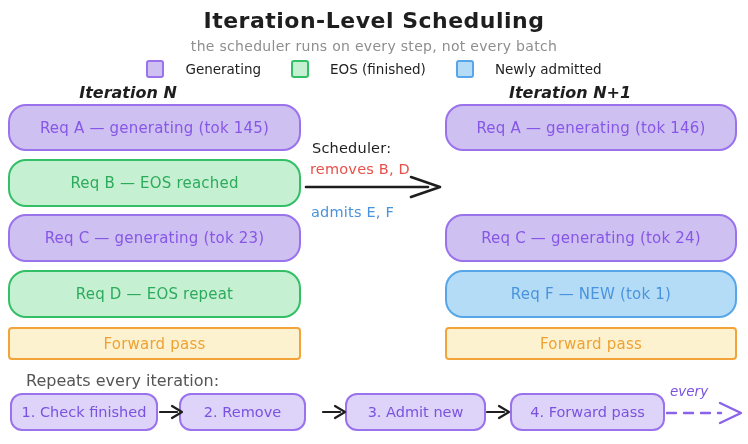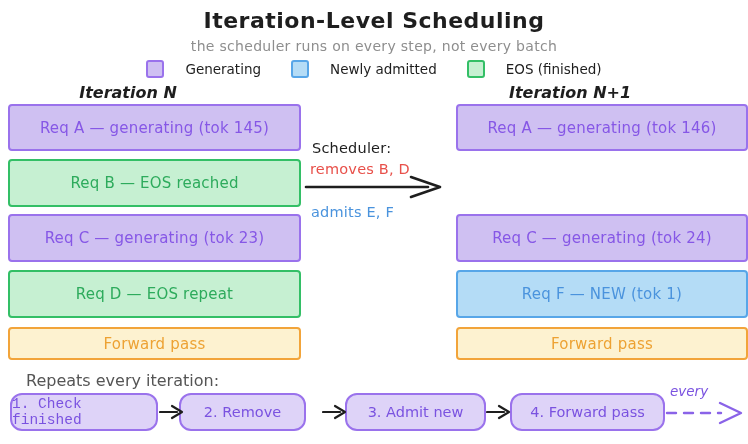--- a/index.html
+++ b/index.html
@@ -24,47 +24,47 @@
   .sw-generating{background:var(--purple-fill);border-color:var(--purple-border);}
   .sw-eos{background:var(--green-fill);border-color:var(--green-border);}
   .sw-new{background:var(--blue-fill);border-color:var(--blue-border);}
   .col-header{
     position:absolute;top:83px;font-size:16px;font-weight:700;
     font-style:italic;text-align:center;color:var(--ink);
   }
   .col-header.left{left:8px;width:240px;}
   .col-header.right{left:445px;width:250px;}
   .box{
-    position:absolute;border-radius:4px;border:2.5px solid;
+    position:absolute;border-radius:18px;border:2.5px solid;
     display:flex;align-items:center;justify-content:center;
     font-size:15px;letter-spacing:.2px;box-sizing:border-box;
   }
   .b-generating{background:var(--purple-fill);border-color:var(--purple-border);color:var(--purple-text);}
   .b-eos{background:var(--green-fill);border-color:var(--green-border);color:var(--green-text);}
   .b-new{background:var(--blue-fill);border-color:var(--blue-border);color:var(--blue-text);}
   .b-forward{background:var(--orange-fill);border-color:var(--orange-border);color:var(--orange-text);border-radius:4px;}
   .colL{left:8px;width:293px;}
-  .colR{left:456px;width:292px;}
+  .colR{left:445px;width:292px;}
   .row0{top:104px;height:47px;}
   .row1{top:159px;height:48px;}
   .row2{top:214px;height:48px;}
   .row3{top:270px;height:48px;}
   .row4{top:327px;height:33px;font-size:15px;}
   .mid-text{position:absolute;font-size:14.5px;letter-spacing:.2px;}
   .sched-label{left:312px;top:140px;color:var(--ink);}
   .sched-removes{left:310px;top:161px;color:var(--red);}
   .sched-admits{left:311px;top:204px;color:var(--blue-text);}
   .sched-arrow{position:absolute;left:304px;top:174px;}
   .flow-label{position:absolute;left:26px;top:371px;font-size:16px;color:var(--darkgray);}
   .flow-box{
     position:absolute;top:393px;height:38px;border-radius:12px;border:2.5px solid var(--flow-border);
     background:var(--flow-fill);color:var(--flow-text);
     display:flex;align-items:center;justify-content:center;font-size:14.5px;box-sizing:border-box;
   }
-  .fb1{left:10px;width:148px;font-family:Liberation Mono, monospace;}
+  .fb1{left:10px;width:148px;}
   .fb2{left:179px;width:127px;text-align:center;}
   .fb3{left:345px;width:141px;}
   .fb4{left:510px;width:155px;}
   .flow-arrow{position:absolute;top:404px;}
   .fa1{left:159px;}
   .fa2{left:322px;}
   .fa3{left:486px;}
   .repeat-label{position:absolute;left:670px;top:383px;font-size:13.5px;color:var(--flow-text);font-style:italic;}
   .repeat-arrow{position:absolute;left:665px;top:400px;}
   svg{display:block;}
@@ -76,26 +76,26 @@
 
   <div class="title">Iteration-Level Scheduling</div>
   <div class="subtitle">the scheduler runs on every step, not every batch</div>
 
   <div class="legend">
     <div class="legend-item">
       <span class="swatch sw-generating"></span>
       <span>Generating</span>
     </div>
     <div class="legend-item">
+      <span class="swatch sw-eos"></span>
+      <span>EOS (finished)</span>
+    </div>
+    <div class="legend-item">
       <span class="swatch sw-new"></span>
       <span>Newly admitted</span>
-    </div>
-    <div class="legend-item">
-      <span class="swatch sw-eos"></span>
-      <span>EOS (finished)</span>
     </div>
   </div>
 
   <div class="col-header left">Iteration N</div>
   <div class="col-header right">Iteration N+1</div>
 
   <div class="box colL row0 b-generating">Req A — generating (tok 145)</div>
   <div class="box colL row1 b-eos">Req B — EOS reached</div>
   <div class="box colL row2 b-generating">Req C — generating (tok 23)</div>
   <div class="box colL row3 b-eos">Req D — EOS repeat</div>

